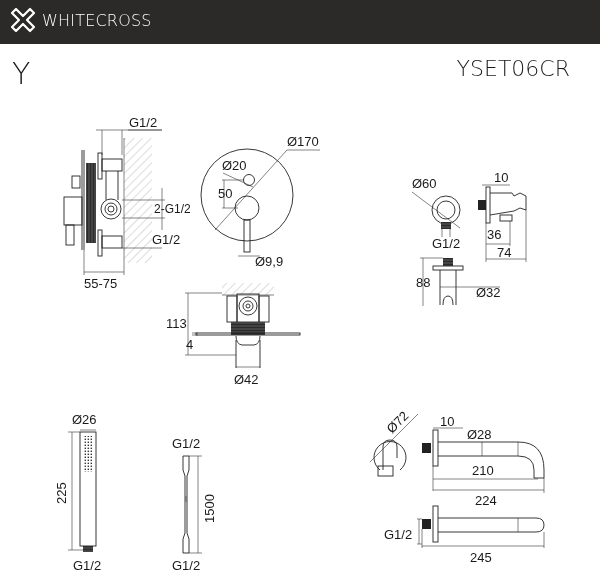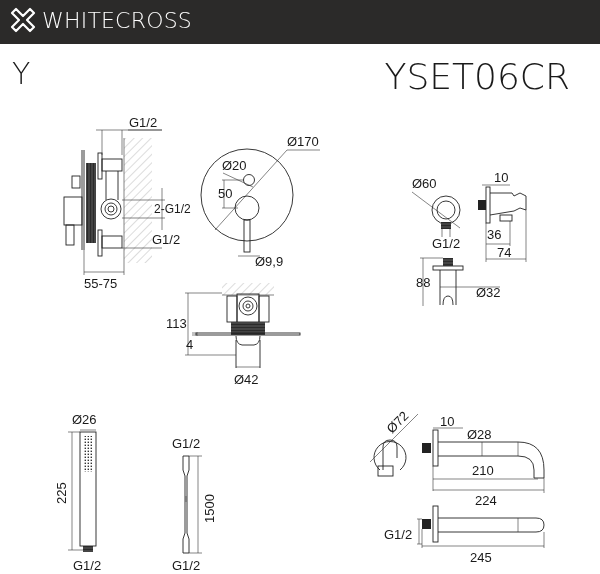--- a/index.html
+++ b/index.html
@@ -1,21 +1,21 @@
 <!DOCTYPE html>
 <html><head>
 <meta charset="utf-8">
 <style>
   html, body { margin: 0; padding: 0; background: #ffffff; }
   body { width: 600px; height: 574px; position: relative; overflow: hidden; font-family: "Liberation Sans", sans-serif; }
   .header { position: absolute; left: 0; top: 0; width: 600px; height: 44px; background: #2b2a29; }
   .logo { position: absolute; left: 10px; top: 7px; display: flex; align-items: center; }
-  .logo-text { color: #ffffff; font-size: 22px; margin-left: 6px; letter-spacing: 0.2px; font-family: "DejaVu Sans", sans-serif; font-weight: 300; }
+  .logo-text { color: #ffffff; font-size: 16px; margin-left: 6px; letter-spacing: 0.2px; font-family: "DejaVu Sans", sans-serif; font-weight: 300; }
   .series { position: absolute; left: 12px; top: 56px; font-size: 30px; color: #1a1a1a; font-family: "DejaVu Sans", sans-serif; font-weight: 300; }
-  .model { position: absolute; right: 30px; top: 56px; font-size: 36px; color: #1a1a1a; font-family: "DejaVu Sans", sans-serif; font-weight: 300; }
+  .model { position: absolute; right: 30px; top: 56px; font-size: 22px; color: #1a1a1a; font-family: "DejaVu Sans", sans-serif; font-weight: 300; }
   svg.drawing { position: absolute; left: 0; top: 0; }
   svg text { font-family: "Liberation Sans", sans-serif; font-size: 13px; fill: #1a1a1a; }
   .ln { stroke: #222; stroke-width: 0.9; fill: none; }
   .thin { stroke: #333; stroke-width: 0.6; fill: none; }
   .dark { fill: #222; }
 </style>
 </head>
 <body>
 
 <div class="header">

